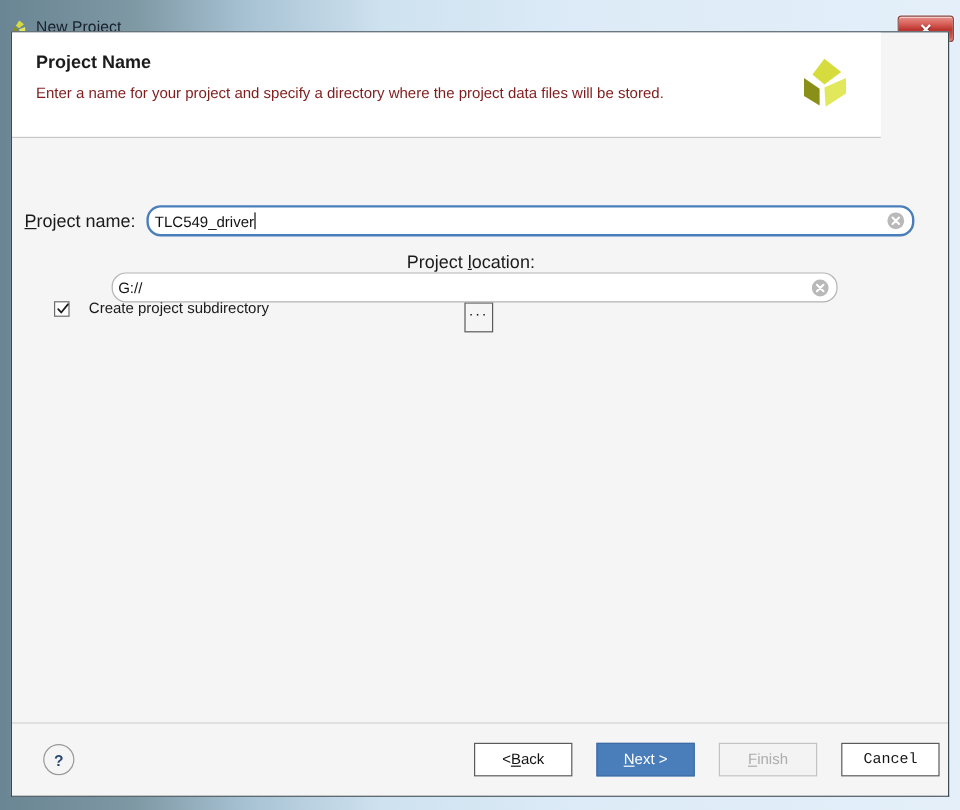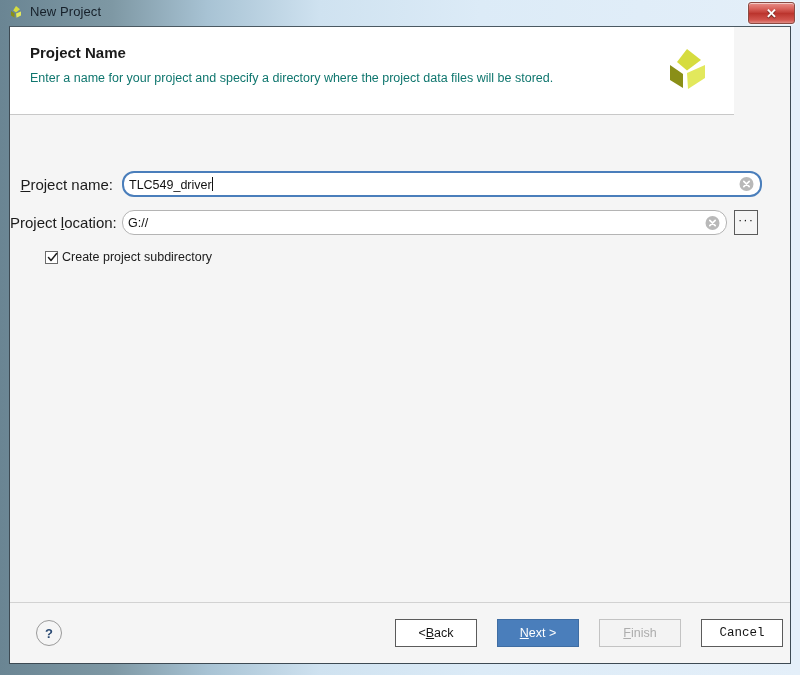--- a/index.html
+++ b/index.html
@@ -21,21 +21,21 @@
     width: 800px;
     height: 675px;
     box-sizing: border-box;
     background: linear-gradient(to right, #6a8593 0%, #7e98a4 14%, #a8c3d4 26%, #cfe2f0 40%, #dcebf7 60%, #e4eff9 100%);
     overflow: hidden;
   }
 
   
   .titlebar {
     position: absolute;
-    left: 0; top: 0;
+    left: 0; top: 11px;
     width: 800px;
     height: 26px;
     box-sizing: border-box;
   }
   .titlebar-icon {
     position: absolute;
     left: 8px; top: 5px;
     width: 16px; height: 16px;
   }
   .titlebar-title {
@@ -96,21 +96,21 @@
     position: absolute;
     left: 20px; top: 17px;
     font-size: 15px;
     font-weight: bold;
     color: #1b1b1b;
   }
   .header-desc {
     position: absolute;
     left: 20px; top: 44px;
     font-size: 12.5px;
-    color: #0f766e;
+    color: #7f1d1d;
     white-space: nowrap;
   }
   .header-logo {
     position: absolute;
     right: 22px; top: 16px;
     width: 52px; height: 52px;
   }
 
   
   .body-area {
@@ -120,21 +120,21 @@
     height: 490px;
     background: #f5f5f5;
   }
 
   .row {
     position: absolute;
     display: flex;
     align-items: center;
   }
   .row-name { left: 0; top: 56px; width: 770px; }
-  .row-loc  { left: 0; top: 95px; width: 770px; }
+  .row-loc  { left: 0; top: 95px; width: 770px; flex-direction: column; }
 
   .field-label {
     width: 112px;
     text-align: right;
     padding-right: 9px;
     font-size: 15px;
     color: #1b1b1b;
     box-sizing: border-box;
     white-space: nowrap;
     flex: none;
@@ -211,21 +211,21 @@
     width: 13px; height: 13px;
     border: 1px solid #6b6b6b;
     background: #ffffff;
     box-sizing: border-box;
     position: relative;
     cursor: pointer;
     flex: none;
   }
   .checkbox svg { position: absolute; left: 1px; top: 0px; }
   .check-label {
-    margin-left: 4px;
+    margin-left: 16px;
     font-size: 12.5px;
     color: #1b1b1b;
     white-space: nowrap;
     cursor: pointer;
   }
 
   .created-at {
     position: absolute;
     left: 35px; top: 171px;
     font-size: 12.5px;

